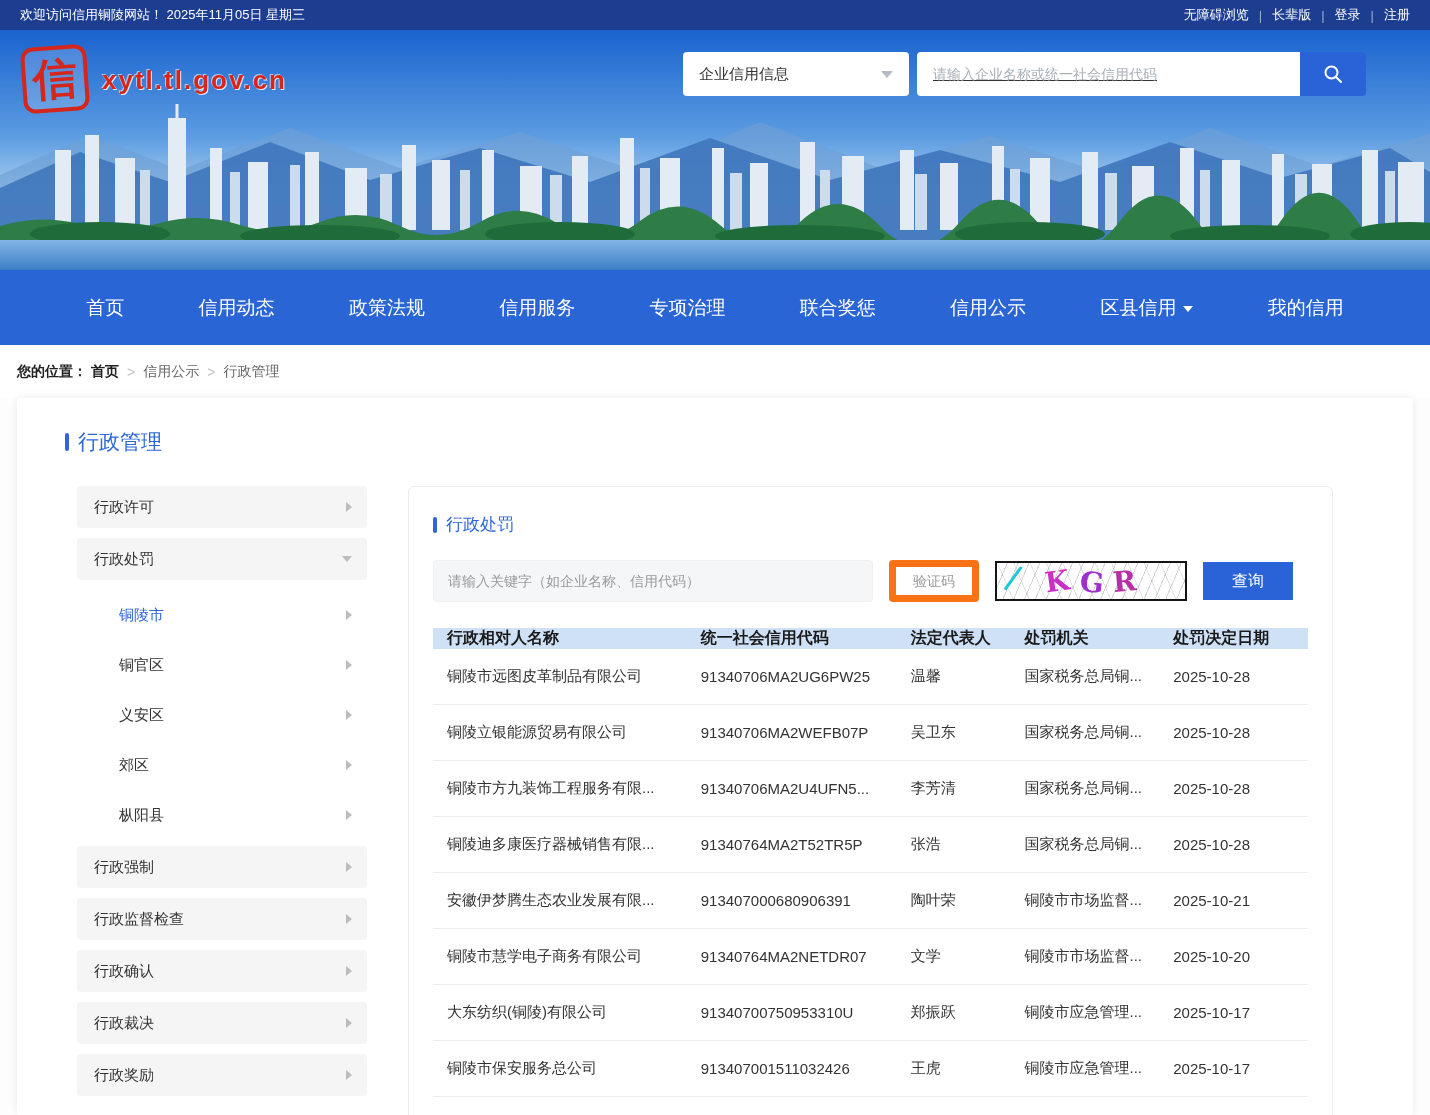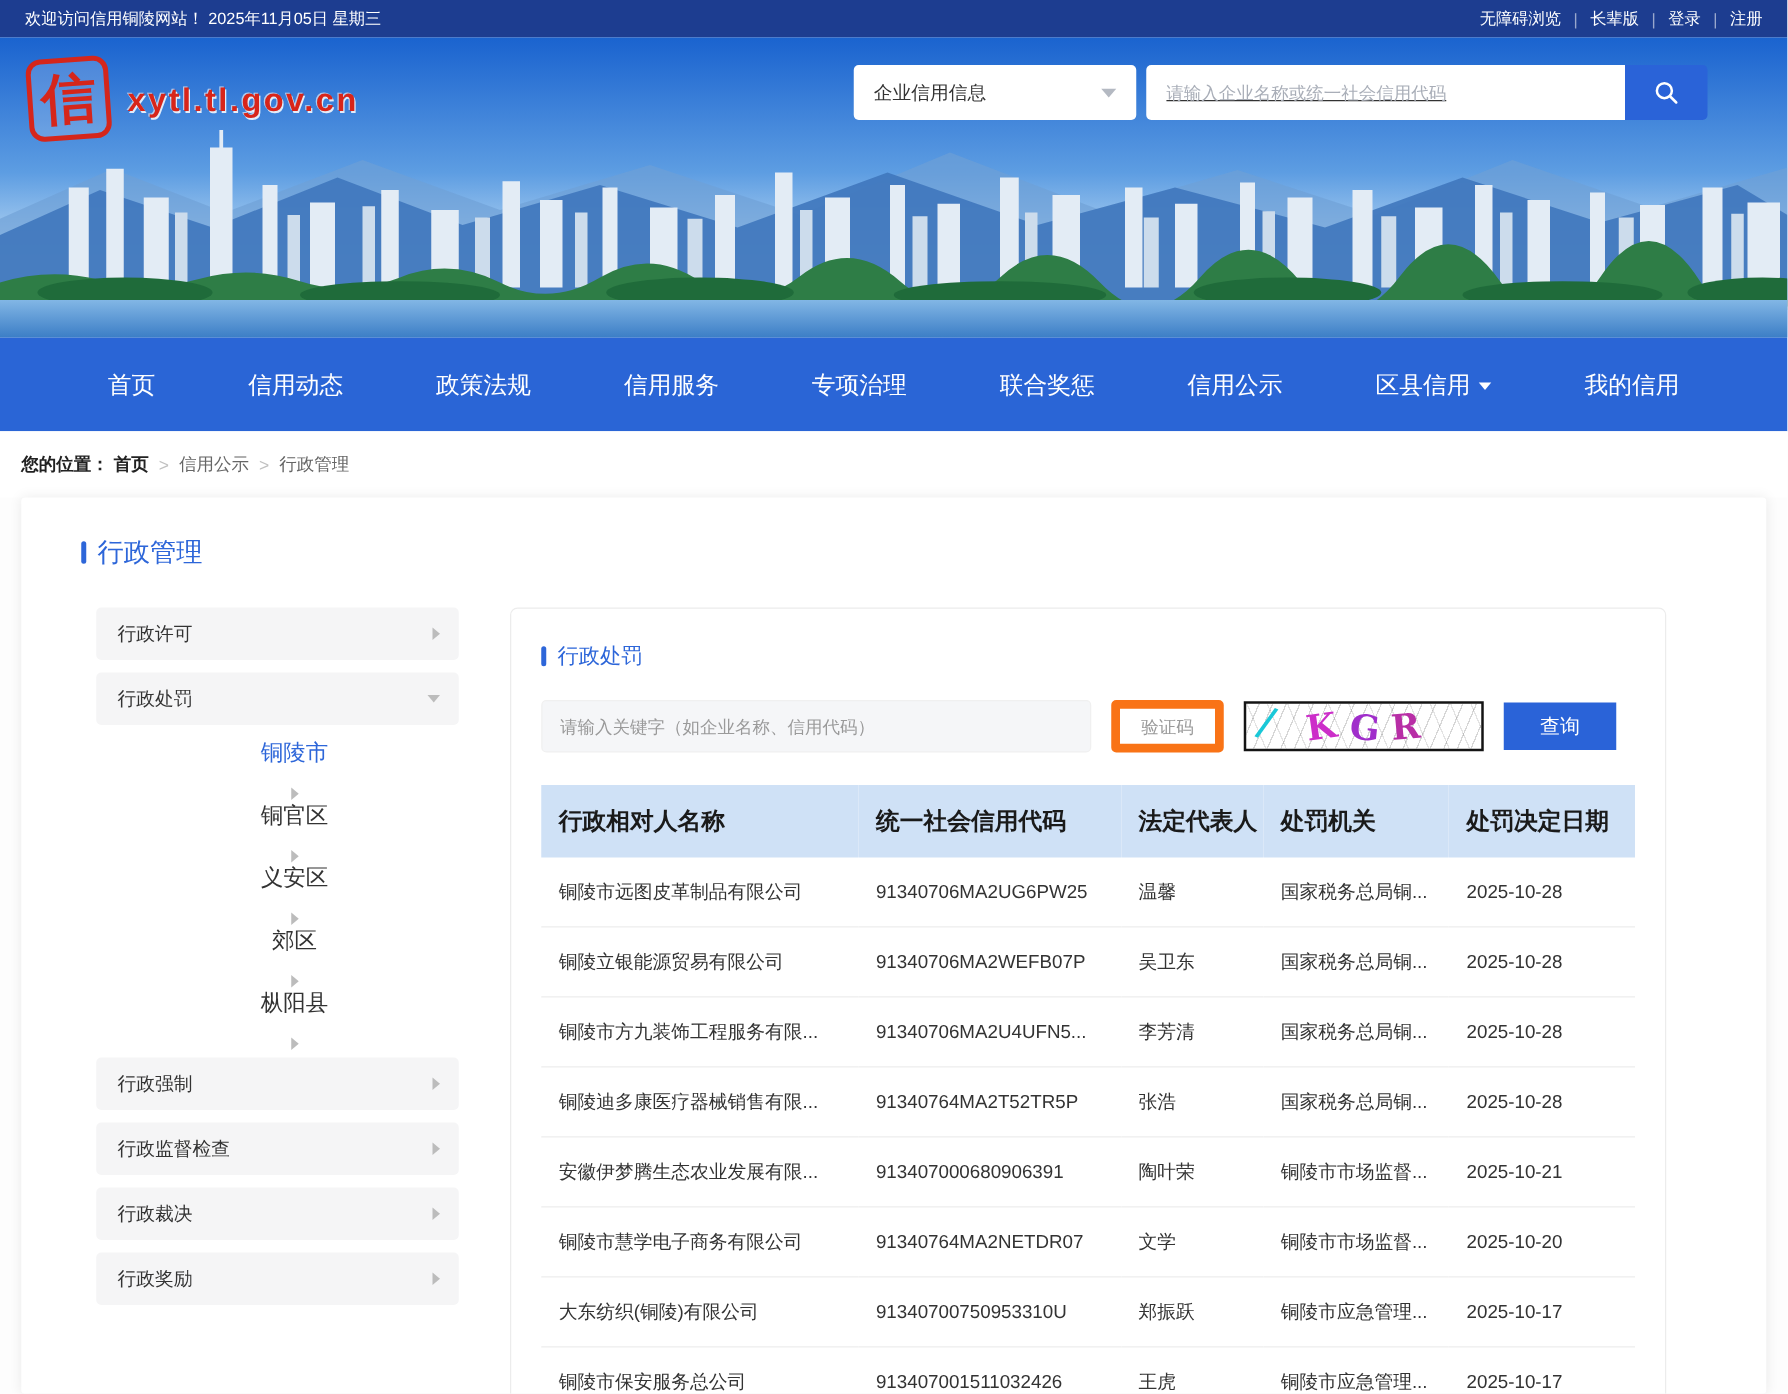--- a/index.html
+++ b/index.html
@@ -62,21 +62,21 @@
 
   .columns { display:flex; margin-top:30px; }
 
   
   .sidebar { width:290px; flex-shrink:0; margin-left:12px; }
   .side-item { height:42px; background:#f5f5f6; border-radius:4px; margin-bottom:10px;
     display:flex; align-items:center; justify-content:space-between;
     padding:0 15px 0 17px; font-size:15px; color:#333; cursor:pointer; }
   .side-sub { margin:2px 0 6px; }
   .side-sub-item { height:50px; display:flex; align-items:center; justify-content:space-between;
-    padding:0 15px 0 42px; font-size:18px; color:#333; cursor:pointer;flex-direction:column; }
+    padding:0 15px 0 42px; font-size:15px; color:#333; cursor:pointer; }
   .side-sub-item.active span:first-child { color:#2d66d9; }
   .caret-right { width:0; height:0; border-top:5px solid transparent; border-bottom:5px solid transparent;
     border-left:6px solid #bcbcbc; }
   .caret-down { width:0; height:0; border-left:5px solid transparent; border-right:5px solid transparent;
     border-top:6px solid #bcbcbc; }
 
   
   .panel { flex:1; margin-left:41px; border:1px solid #ececec; border-radius:6px; padding:26px 24px; }
   .section-title { display:flex; align-items:center; }
   .section-title .blue-bar { height:16px; }
@@ -99,22 +99,22 @@
   .cap-l { font-size:28px; font-weight:bold; font-family:"DejaVu Serif","Liberation Serif",serif;
     position:relative; z-index:1; }
   .cap-l0 { color:#cc2ec9; transform:rotate(-8deg); }
   .cap-l1 { color:#a02ecb; transform:rotate(6deg) translateY(1px); }
   .cap-l2 { color:#b82ea6; transform:rotate(-5deg); }
   .query-btn { width:90px; height:38px; background:#2a63d8; color:#fff; border:none; border-radius:0;
     font-size:16px; font-family:inherit; cursor:pointer; }
 
   
   table.results { width:100%; margin-top:26px; border-collapse:collapse; table-layout:fixed; }
-  table.results th { background:#cfe1f6; text-align:left; font-size:19px; color:#1a1a1a;
-    padding:16px 14px; font-weight:bold; white-space:nowrap; overflow:hidden; }
+  table.results th { background:#cfe1f6; text-align:left; font-size:16px; color:#1a1a1a;
+    padding:0 14px; font-weight:bold; white-space:nowrap; overflow:hidden; }
   table.results td { font-size:15px; color:#333; padding:18px 14px; border-bottom:1px solid #ededed;
     white-space:nowrap; overflow:hidden; text-overflow:ellipsis; }
   table.results tr { cursor:pointer; }
   col.c0 { width:29%; } col.c1 { width:24%; } col.c2 { width:13%; } col.c3 { width:17%; } col.c4 { width:17%; }
 </style>
 </head>
 <body>
 
 <div class="topbar">
   <span>欢迎访问信用铜陵网站！ 2025年11月05日 星期三</span>
@@ -316,20 +316,24 @@
         </div>
         <div class="side-item">
           <span>行政强制</span>
           <span class="caret-right"></span>
         </div>
         <div class="side-item">
           <span>行政监督检查</span>
           <span class="caret-right"></span>
         </div>
         <div class="side-item">
+          <span>行政确认</span>
+          <span class="caret-right"></span>
+        </div>
+        <div class="side-item">
           <span>行政裁决</span>
           <span class="caret-right"></span>
         </div>
         <div class="side-item">
           <span>行政奖励</span>
           <span class="caret-right"></span>
         </div>
       </div>
 
     <div class="panel">

